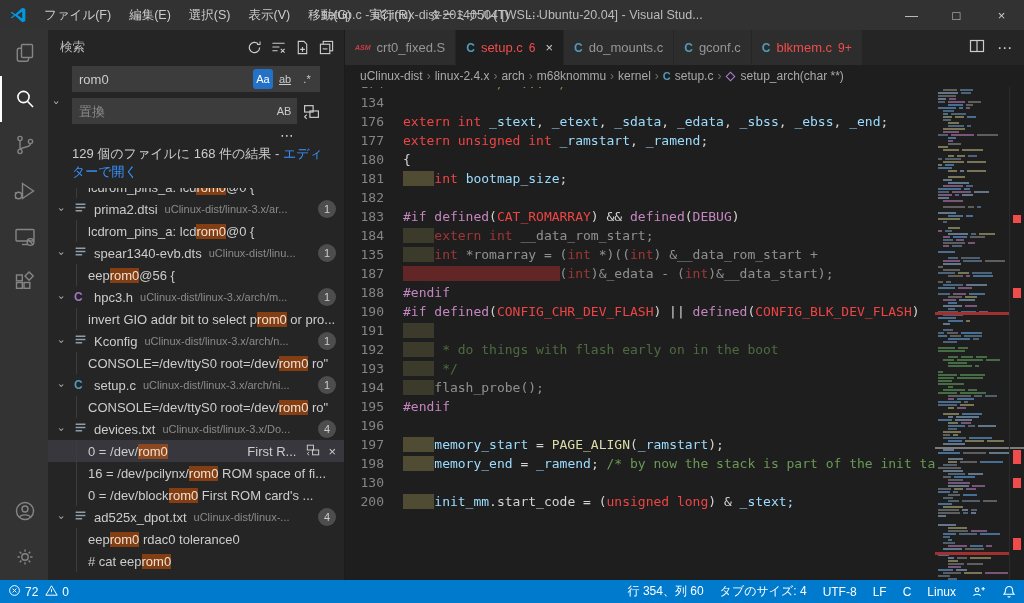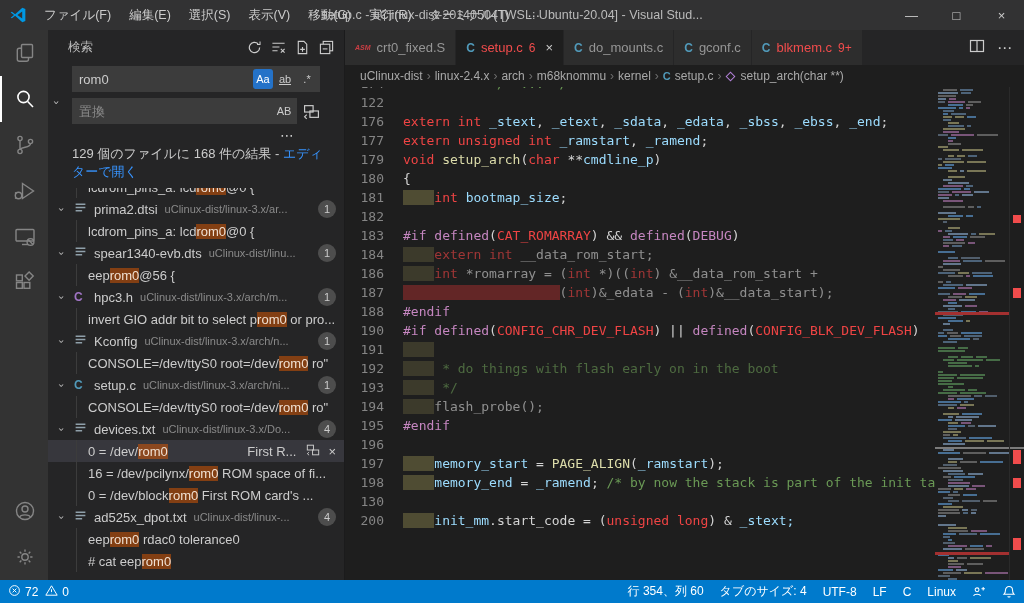--- a/index.html
+++ b/index.html
@@ -15,21 +15,21 @@
   .wincontrols{margin-left:auto;display:flex;height:100%}
   .winbtn{width:45px;height:100%;display:flex;align-items:center;justify-content:center;color:#cccccc;font-size:13px}
   
   .main{flex:1;display:flex;overflow:hidden}
   .activitybar{width:48px;background:#333333;display:flex;flex-direction:column;align-items:center;flex:none}
   .act-item{width:48px;height:46px;display:flex;align-items:center;justify-content:center;color:#858585;border-left:2px solid transparent}
   .act-item.active{color:#ffffff;border-left:2px solid #ffffff}
   .act-spacer{flex:1}
   
   .sidebar{width:297px;background:#252526;flex:none;display:flex;flex-direction:column;overflow:hidden;border-right:1px solid #1b1b1c}
-  .sb-header{height:34px;display:flex;align-items:center;padding:0 10px 0 20px;flex:none}
+  .sb-header{height:34px;display:flex;align-items:center;padding:0 10px 0 12px;flex:none}
   .sb-title{font-size:12.5px;color:#bbbbbb;flex:1}
   .sb-actions{display:flex;gap:9px;align-items:center}
   .sb-actions span{display:flex}
   .search-area{position:relative;padding:2px 24px 0 24px;flex:none}
   .toggle-replace{position:absolute;left:5px;top:32px;color:#cccccc;font-size:11px}
   .chev{display:inline-block;transform:rotate(90deg);font-family:"DejaVu Sans Mono",monospace}
   .input-row{display:flex;align-items:center;margin-bottom:6px}
   .input-box{flex:1;height:26px;background:#3c3c3c;display:flex;align-items:center;padding:0 3px 0 7px;color:#cccccc}
   .input-box input{background:transparent;border:0;outline:0;color:#cccccc;font-size:13px;flex:1;width:40px;
       font-family:"Liberation Sans","DejaVu Sans",sans-serif}
@@ -431,30 +431,29 @@
           <span class="bc-sep">›</span>
           <span class="bc-item">
             <span class="sym-icon"></span>
             <span>setup_arch(char **)</span>
           </span>
         </div>
       <div class="editor-body">
         <div class="code" id="code">
             <div class="code-inner" id="code-inner">
               <div class="cline"><div class="gutter">174</div><div class="ctext"><span class="tok-txt">            </span><span class="tok-cm">/* ... */</span></div></div>
-              <div class="cline"><div class="gutter">122</div><div class="ctext"></div></div>
+              <div class="cline"><div class="gutter">134</div><div class="ctext"></div></div>
               <div class="cline"><div class="gutter">176</div><div class="ctext"><span class="tok-kw">extern int </span><span class="tok-var">_stext</span><span class="tok-txt">, </span><span class="tok-var">_etext</span><span class="tok-txt">, </span><span class="tok-var">_sdata</span><span class="tok-txt">, </span><span class="tok-var">_edata</span><span class="tok-txt">, </span><span class="tok-var">_sbss</span><span class="tok-txt">, </span><span class="tok-var">_ebss</span><span class="tok-txt">, </span><span class="tok-var">_end</span><span class="tok-txt">;</span></div></div>
               <div class="cline"><div class="gutter">177</div><div class="ctext"><span class="tok-kw">extern unsigned int </span><span class="tok-var">_ramstart</span><span class="tok-txt">, </span><span class="tok-var">_ramend</span><span class="tok-txt">;</span></div></div>
-              <div class="cline"><div class="gutter">179</div><div class="ctext"><span class="tok-kw">void </span><span class="tok-fn">setup_arch</span><span class="tok-txt">(</span><span class="tok-kw">char</span><span class="tok-txt"> **</span><span class="tok-var">cmdline_p</span><span class="tok-txt">)</span></div></div>
               <div class="cline"><div class="gutter">180</div><div class="ctext"><span class="tok-txt">{</span></div></div>
               <div class="cline"><div class="gutter">181</div><div class="ctext"><span class="tok-wso">    </span><span class="tok-kw">int </span><span class="tok-var">bootmap_size</span><span class="tok-txt">;</span></div></div>
               <div class="cline"><div class="gutter">182</div><div class="ctext"></div></div>
               <div class="cline"><div class="gutter">183</div><div class="ctext"><span class="tok-pp">#if defined</span><span class="tok-txt">(</span><span class="tok-kw">CAT_ROMARRAY</span><span class="tok-txt">) &amp;&amp; </span><span class="tok-pp">defined</span><span class="tok-txt">(</span><span class="tok-pp">DEBUG</span><span class="tok-txt">)</span></div></div>
               <div class="cline dim"><div class="gutter">184</div><div class="ctext"><span class="tok-wso">    </span><span class="tok-kw">extern int </span><span class="tok-txt">__data_rom_start;</span></div></div>
-              <div class="cline dim"><div class="gutter">186</div><div class="ctext"><span class="tok-wso">    </span><span class="tok-kw">int </span><span class="tok-txt">*romarray = (</span><span class="tok-kw">int</span><span class="tok-txt"> *)((</span><span class="tok-kw">int</span><span class="tok-txt">) &amp;__data_rom_start +</span></div></div>
+              <div class="cline dim"><div class="gutter">135</div><div class="ctext"><span class="tok-wso">    </span><span class="tok-kw">int </span><span class="tok-txt">*romarray = (</span><span class="tok-kw">int</span><span class="tok-txt"> *)((</span><span class="tok-kw">int</span><span class="tok-txt">) &amp;__data_rom_start +</span></div></div>
               <div class="cline dim"><div class="gutter">187</div><div class="ctext"><span class="tok-wsr">                    </span><span class="tok-txt">(</span><span class="tok-kw">int</span><span class="tok-txt">)&amp;_edata - (</span><span class="tok-kw">int</span><span class="tok-txt">)&amp;__data_start);</span></div></div>
               <div class="cline"><div class="gutter">188</div><div class="ctext"><span class="tok-pp">#endif</span></div></div>
               <div class="cline"><div class="gutter">190</div><div class="ctext"><span class="tok-pp">#if defined</span><span class="tok-txt">(</span><span class="tok-kw">CONFIG_CHR_DEV_FLASH</span><span class="tok-txt">) || </span><span class="tok-pp">defined</span><span class="tok-txt">(</span><span class="tok-kw">CONFIG_BLK_DEV_FLASH</span><span class="tok-txt">)</span></div></div>
               <div class="cline dim"><div class="gutter">191</div><div class="ctext"><span class="tok-wso">    </span></div></div>
               <div class="cline dim"><div class="gutter">192</div><div class="ctext"><span class="tok-wso">    </span><span class="tok-cm"> * do things with flash early on in the boot</span></div></div>
               <div class="cline dim"><div class="gutter">193</div><div class="ctext"><span class="tok-wso">    </span><span class="tok-cm"> */</span></div></div>
               <div class="cline dim"><div class="gutter">194</div><div class="ctext"><span class="tok-wso">    </span><span class="tok-txt">flash_probe();</span></div></div>
               <div class="cline"><div class="gutter">195</div><div class="ctext"><span class="tok-pp">#endif</span></div></div>
               <div class="cline"><div class="gutter">196</div><div class="ctext"></div></div>
               <div class="cline"><div class="gutter">197</div><div class="ctext"><span class="tok-wso">    </span><span class="tok-var">memory_start</span><span class="tok-txt"> = </span><span class="tok-fn">PAGE_ALIGN</span><span class="tok-txt">(</span><span class="tok-var">_ramstart</span><span class="tok-txt">);</span></div></div>

